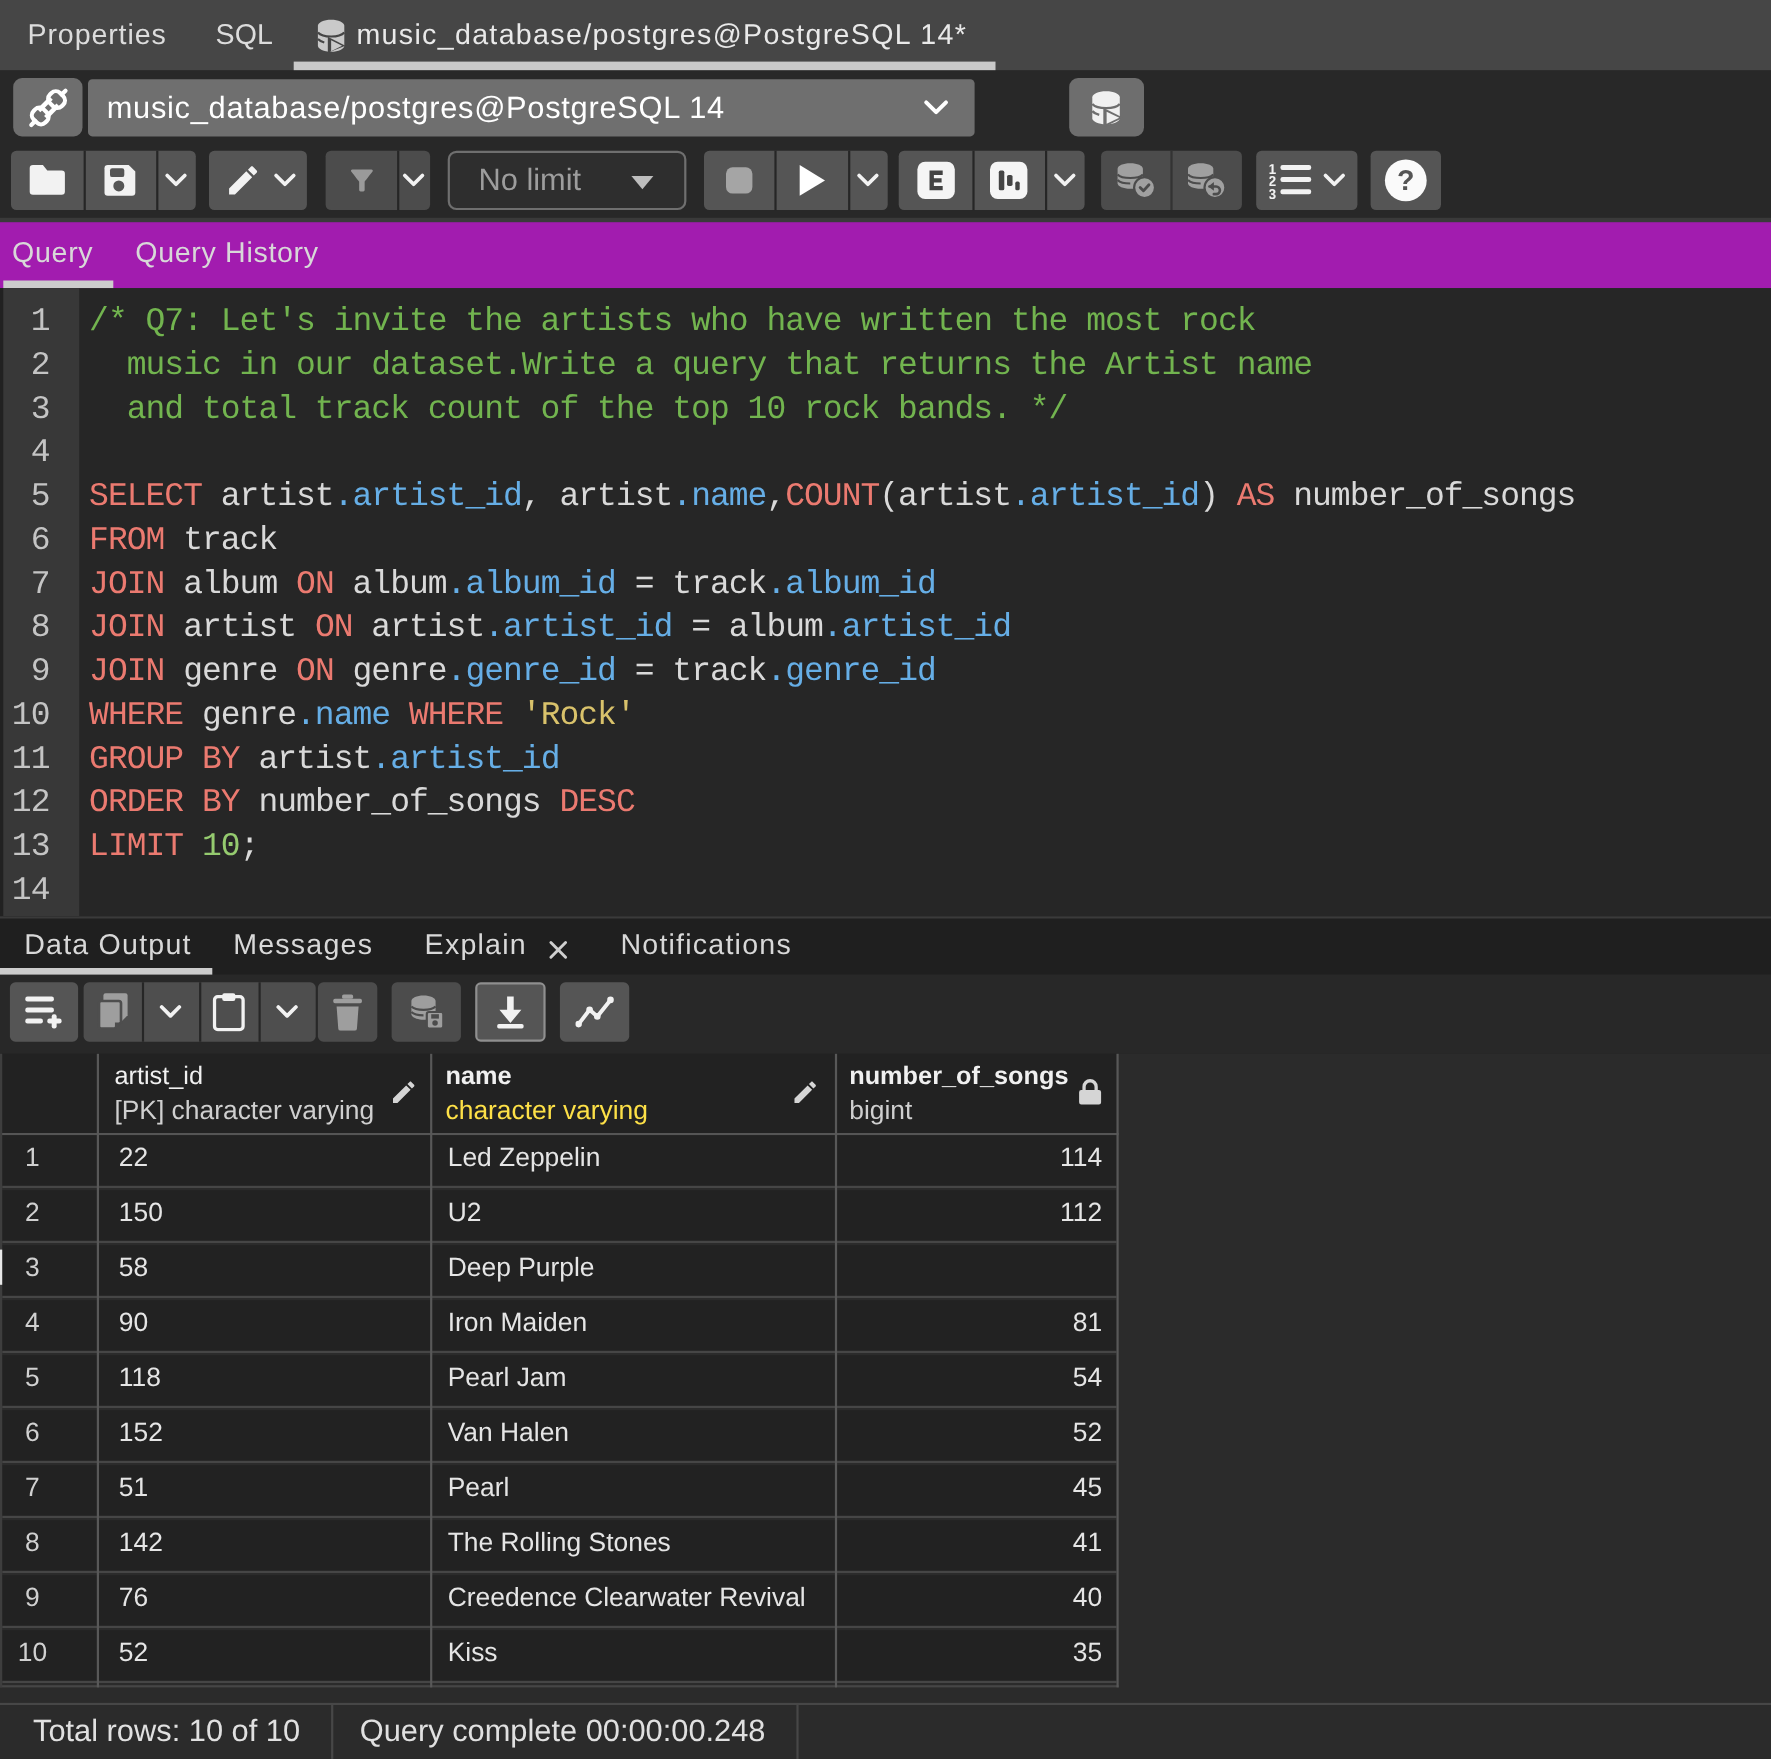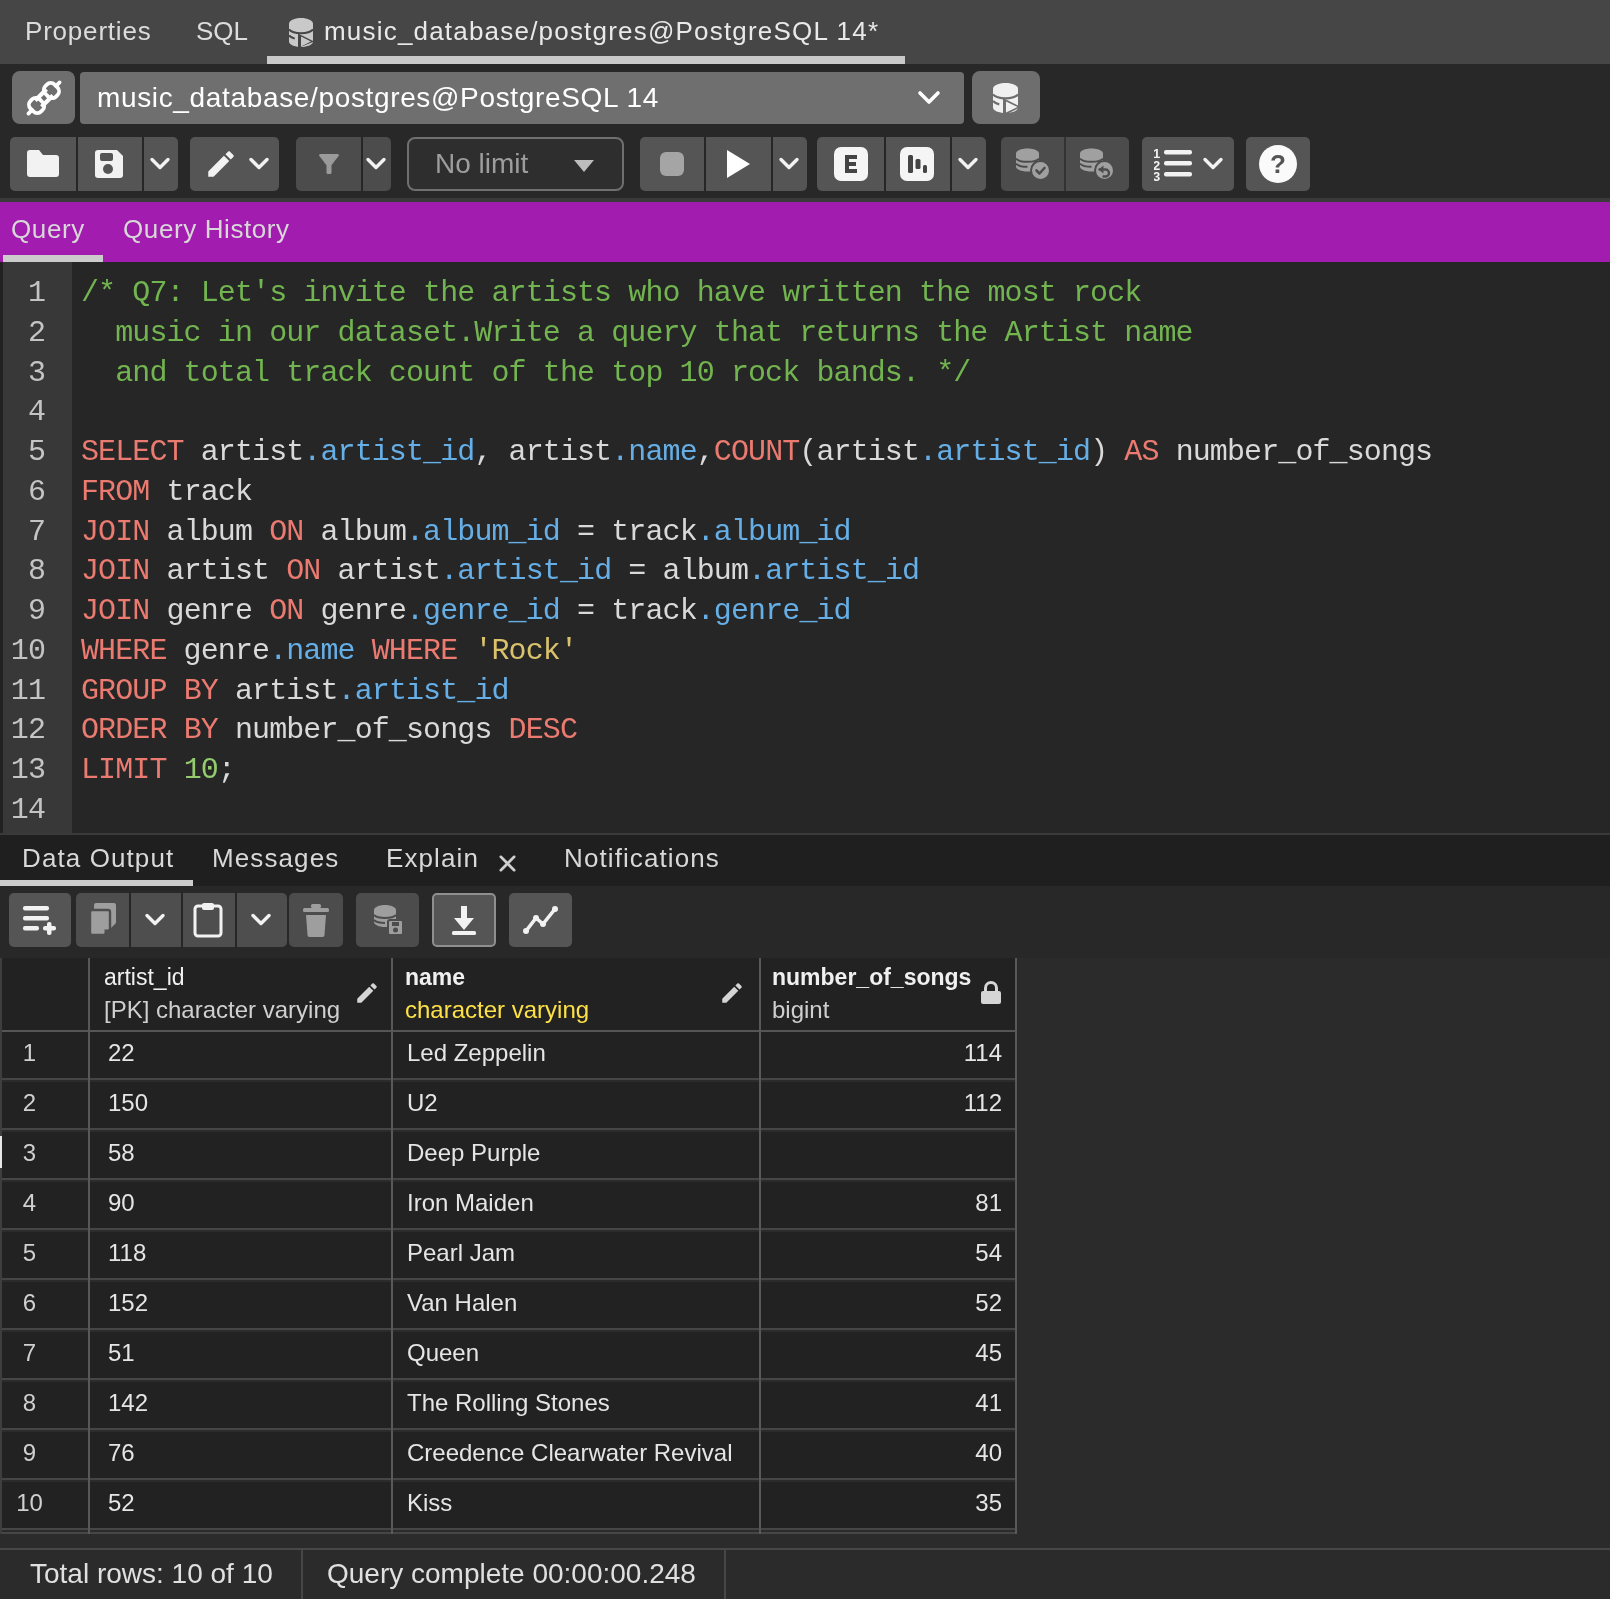--- a/index.html
+++ b/index.html
@@ -59,21 +59,21 @@
           <path d="M-22 0 H-17"></path>
           <rect x="-17" y="-7.5" width="13" height="15" rx="5.5"></rect>
           <rect x="4" y="-7.5" width="13" height="15" rx="5.5"></rect>
           <path d="M17 0 H22"></path>
         </g>
         <rect x="-8" y="-6.6" width="16" height="4.2" fill="#fff"></rect>
         <rect x="-8" y="2.4" width="16" height="4.2" fill="#fff"></rect>
       </g>
     </svg>
   </div>
-  <div class="abs" style="left:80px;top:8px;width:884px;height:52px;background:#6f6f6f;border-radius:4px">
+  <div class="abs" style="left:80px;top:8px;width:806px;height:52px;background:#6f6f6f;border-radius:4px">
     <span class="abs" style="left:17px;line-height:52px;font-size:28px;letter-spacing:0.65px;color:#fff">music_database/postgres@PostgreSQL 14</span>
     <svg class="abs" style="right:22px;top:16px" width="26" height="20" viewBox="0 0 26 20">
       <path d="M4 5 13 14 22 5" stroke="#fff" stroke-width="3.6" fill="none" stroke-linecap="round" stroke-linejoin="round"></path>
     </svg>
   </div>
   <div class="btn flexc" style="left:972px;top:7px;width:68px;height:53px;background:#6e6e6e;border-radius:8px">
     <svg width="36" height="36" viewBox="0 0 36 36">
       <path fill="#f0f0f0" d="M5 8.5C5 5.5 10.5 3 17.5 3S30 5.5 30 8.5v19c0 3-5.5 5.5-12.5 5.5S5 30.5 5 27.5z"></path>
       <path stroke="#6e6e6e" stroke-width="2.2" fill="none" d="M5 14.5c2 2.2 6.7 3.8 12.5 3.8s10.5-1.6 12.5-3.8M5 21c1.3 1.5 3.5 2.7 6.3 3.4"></path>
       <path fill="#6e6e6e" d="M15 18 33 27 15 36z"></path>
@@ -411,21 +411,21 @@
     </div>
   <div class="row" style="top:324px">
       <div class="rnum">6</div>
       <div class="v1">152</div>
       <div class="v2">Van Halen</div>
       <div class="v3">52</div>
     </div>
   <div class="row" style="top:374px">
       <div class="rnum">7</div>
       <div class="v1">51</div>
-      <div class="v2">Queen</div>
+      <div class="v2">Pearl</div>
       <div class="v3">45</div>
     </div>
   <div class="row" style="top:424px">
       <div class="rnum">8</div>
       <div class="v1">142</div>
       <div class="v2">The Rolling Stones</div>
       <div class="v3">41</div>
     </div>
   <div class="row" style="top:474px">
       <div class="rnum">9</div>

